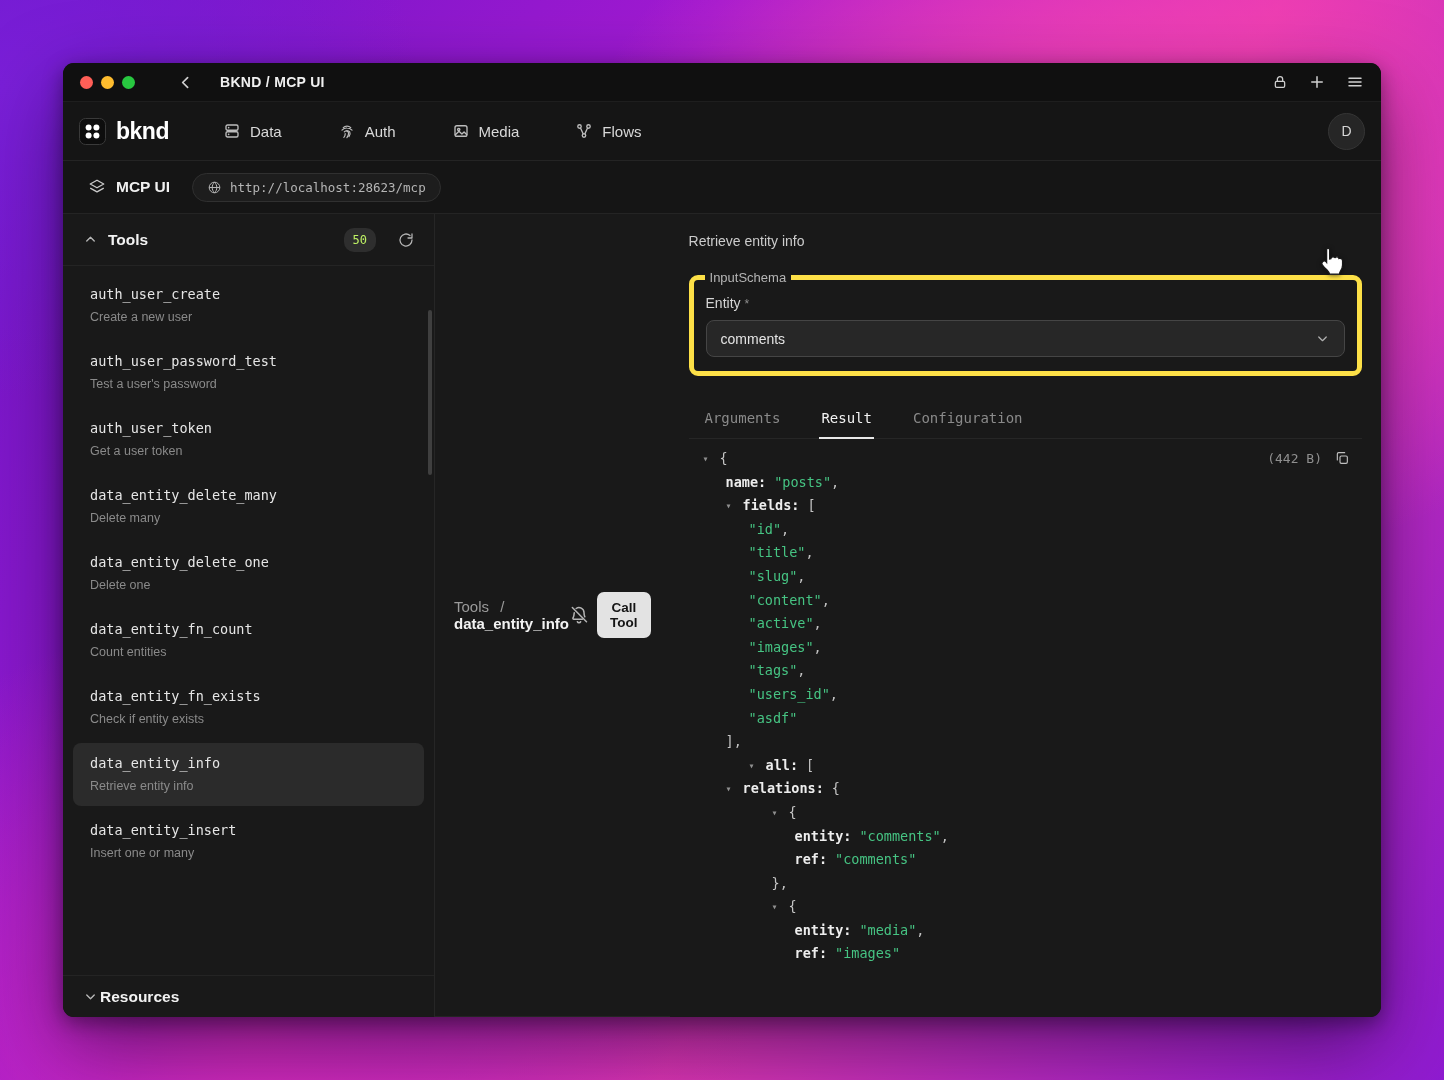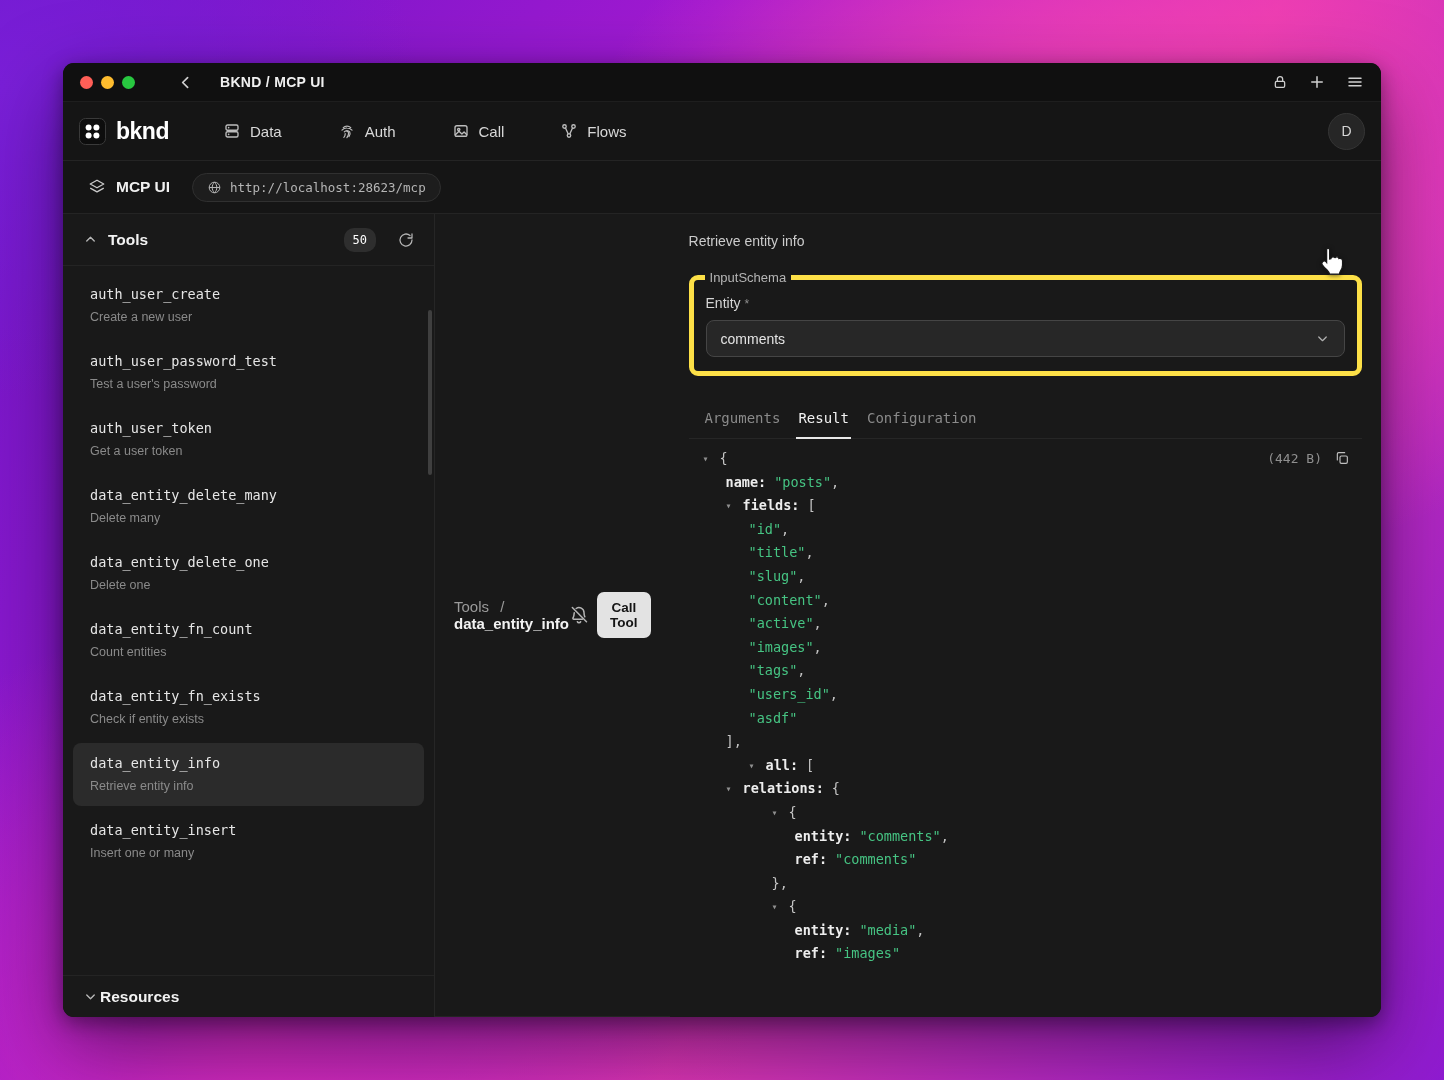--- a/index.html
+++ b/index.html
@@ -32,21 +32,21 @@
   .mcpbar{flex:0 0 53px;background:#151515;border-bottom:1px solid #242424;display:flex;align-items:center;padding:0 25px}
   .mcpbar .bar-icon{color:#c9c9c9;display:flex}
   .mcp-title{margin-left:10px;color:#f0f0f0;font-size:15.5px;font-weight:700}
   .url-pill{margin-left:22px;display:flex;align-items:flex-start;gap:8px;background:#1d1d1d;border:1px solid #303030;
     border-radius:16px;padding:6px 14px;color:#b5b5b5;font-family:"DejaVu Sans Mono",monospace;font-size:12.5px}
   
   .main{flex:1;display:flex;min-height:0;background:#191919}
   .sidebar{flex:0 0 372px;border-right:1px solid #262626;display:flex;flex-direction:column;position:relative}
   .sidebar-header{flex:0 0 52px;display:flex;align-items:center;gap:10px;padding:0 20px;border-bottom:1px solid #242424}
   .sidebar-title{color:#f2f2f2;font-size:15.5px;font-weight:700}
-  .badge{margin-left:auto;background:#2e2e2e;color:#ffffff;font-size:12px;padding:5px 9px;border-radius:10px;
+  .badge{margin-left:auto;background:#2e2e2e;color:#bef264;font-size:12px;padding:5px 9px;border-radius:10px;
     font-family:"DejaVu Sans Mono",monospace}
   .icon-btn{color:#b5b5b5;display:flex;align-items:center}
   .tool-list{flex:1;overflow:hidden;padding:8px 10px}
   .tool-item{padding:12px 17px;border-radius:8px;margin-bottom:4px}
   .tool-item.selected{background:#2b2b2b}
   .tool-name{font-family:"DejaVu Sans Mono",monospace;font-size:13.5px;color:#e6e6e6;line-height:17px}
   .tool-desc{font-size:12.5px;color:#8a8a8a;margin-top:6px;line-height:16px}
   .sidebar-footer{flex:0 0 42px;border-top:1px solid #242424;display:flex;align-items:center;gap:2px;padding:0 20px}
   .scroll-thumb{position:absolute;right:2px;top:96px;width:4px;height:165px;background:#3f3f3f;border-radius:2px}
   
@@ -60,21 +60,21 @@
     border:none;font-family:"Liberation Sans",sans-serif}
   .content-body{flex:1;padding:0 19px;overflow:hidden}
   .desc{margin-top:19px;font-size:14px;color:#cccccc;line-height:17px}
   .schema-box{margin-top:20px;border:5px solid #fde047;border-radius:9px;padding:6px 12px 14px}
   .schema-box legend{font-size:13px;color:#b5b5b5;padding:0 5px;margin-left:-1px}
   .field-label{margin-top:4px;font-size:14px;color:#d6d6d6}
   .field-label .req{color:#8f8f8f;font-size:12px;margin-left:4px}
   .select{margin-top:9px;height:37px;background:#272727;border:1px solid #454545;border-radius:8px;display:flex;
     align-items:center;padding:0 14px;color:#e4e4e4;font-size:14px}
   .select svg{margin-left:auto;color:#b0b0b0}
-  .tabs{margin-top:24px;display:flex;gap:14px;border-bottom:1px solid #262626;padding-left:14px}
+  .tabs{margin-top:24px;display:flex;gap:37px;border-bottom:1px solid #262626;padding-left:14px}
   .tab{font-family:"DejaVu Sans Mono",monospace;font-size:14px;color:#8a8a8a;padding:10px 2px 12px;position:relative}
   .tab.active{color:#f2f2f2}
   .tab.active::after{content:"";position:absolute;left:0;right:0;bottom:-1px;height:2px;background:#e8e8e8}
   .result{position:relative;margin-top:8px}
   .result-meta{position:absolute;right:12px;top:3px;display:flex;align-items:center;gap:12px;color:#8f8f8f;
     font-family:"DejaVu Sans Mono",monospace;font-size:13px}
   .result-meta .copy{color:#c0c0c0;display:flex}
   .json-tree{padding-left:14px;font-family:"DejaVu Sans Mono",monospace;font-size:13.5px;line-height:23.6px;color:#c9c9c9}
   .json-line{white-space:pre}
   .arrow{display:inline-block;width:17px;color:#8f8f8f;font-size:10px;vertical-align:1px}
@@ -142,21 +142,21 @@
               <path d="M9.6 15.6c0 2.4-.8 4-1.8 5"></path>
             </svg>
           <span>Auth</span>
         </div>
         <div class="nav-item">
           <svg width="18" height="18" viewBox="0 0 24 24" fill="none" stroke="currentColor" stroke-width="1.8" stroke-linecap="round" stroke-linejoin="round">
               <rect x="4" y="5" width="16" height="14" rx="2.5"></rect>
               <circle cx="9" cy="10" r="1.5"></circle>
               <path d="M4.5 17l4.8-4.8 3.9 3.9 2.9-2.9 3.4 3.4"></path>
             </svg>
-          <span>Call</span>
+          <span>Media</span>
         </div>
         <div class="nav-item">
           <svg width="18" height="18" viewBox="0 0 24 24" fill="none" stroke="currentColor" stroke-width="1.8">
               <circle cx="6" cy="6" r="2.3"></circle>
               <circle cx="18" cy="6" r="2.3"></circle>
               <circle cx="12" cy="18" r="2.3"></circle>
               <path d="M7.3 7.9L10.8 15.8M16.7 7.9L13.2 15.8"></path>
             </svg>
           <span>Flows</span>
         </div>

